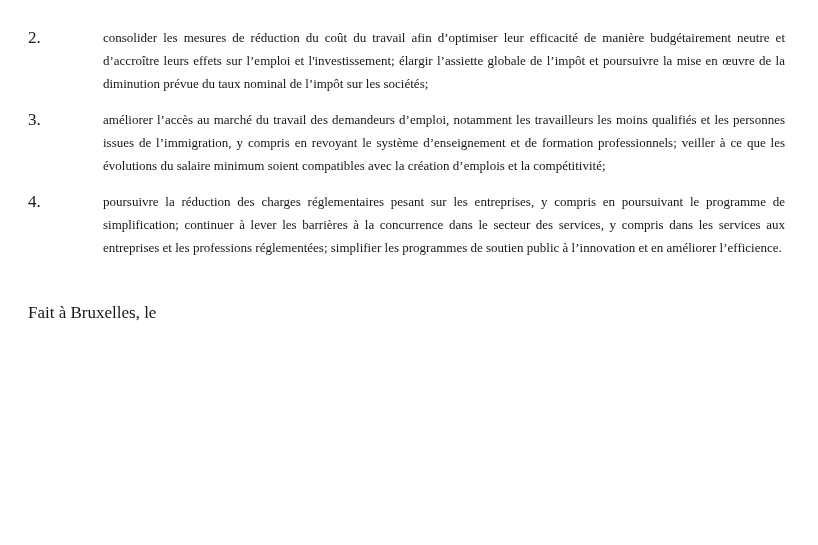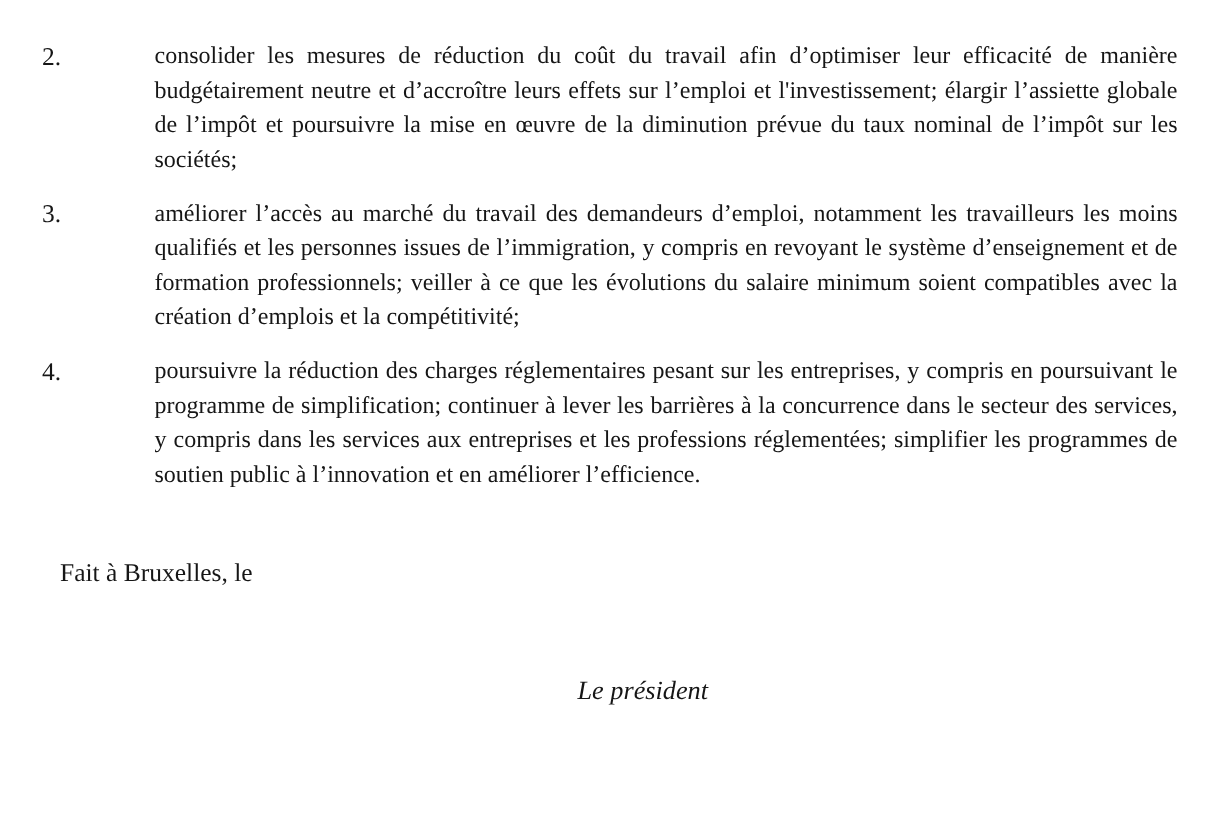--- a/index.html
+++ b/index.html
@@ -25,26 +25,26 @@
     margin: 0 0 13px 0;
   }
   .item-number {
     width: 75px;
     flex-shrink: 0;
     font-size: 17px;
     line-height: 23px;
   }
   .item-text {
     flex: 1;
-    font-size: 16px;
+    font-size: 13px;
     line-height: 23px;
     text-align: justify;
   }
   .closing-line {
-    margin: 42px 0 0 12px;
+    margin: 42px 0 0 0;
     font-size: 17px;
     line-height: 23px;
   }
   .signature-block {
     margin: 55px 0 0 357px;
     font-style: italic;
     font-size: 17.5px;
     line-height: 25px;
   }
 </style>
@@ -64,16 +64,15 @@
   </div>
 
   <div class="item">
     <div class="item-number">4.</div>
     <div class="item-text">poursuivre la réduction des charges réglementaires pesant sur les entreprises, y compris en poursuivant le programme de simplification; continuer à lever les barrières à la concurrence dans le secteur des services, y compris dans les services aux entreprises et les professions réglementées; simplifier les programmes de soutien public à l’innovation et en améliorer l’efficience.</div>
   </div>
 
   <p class="closing-line">Fait à Bruxelles, le</p>
 
   <div class="signature-block">
-    <div>Le président</div>
   </div>
 
 </div>
 
 </body></html>

